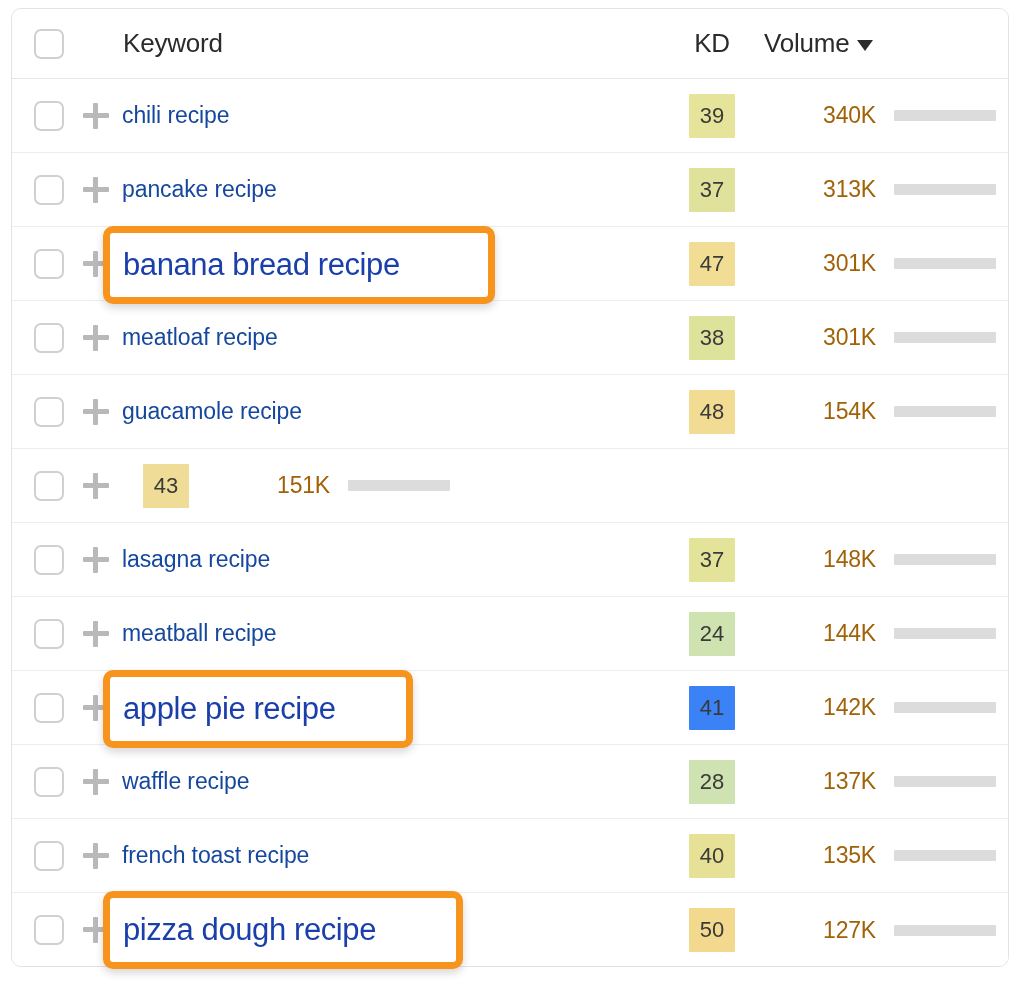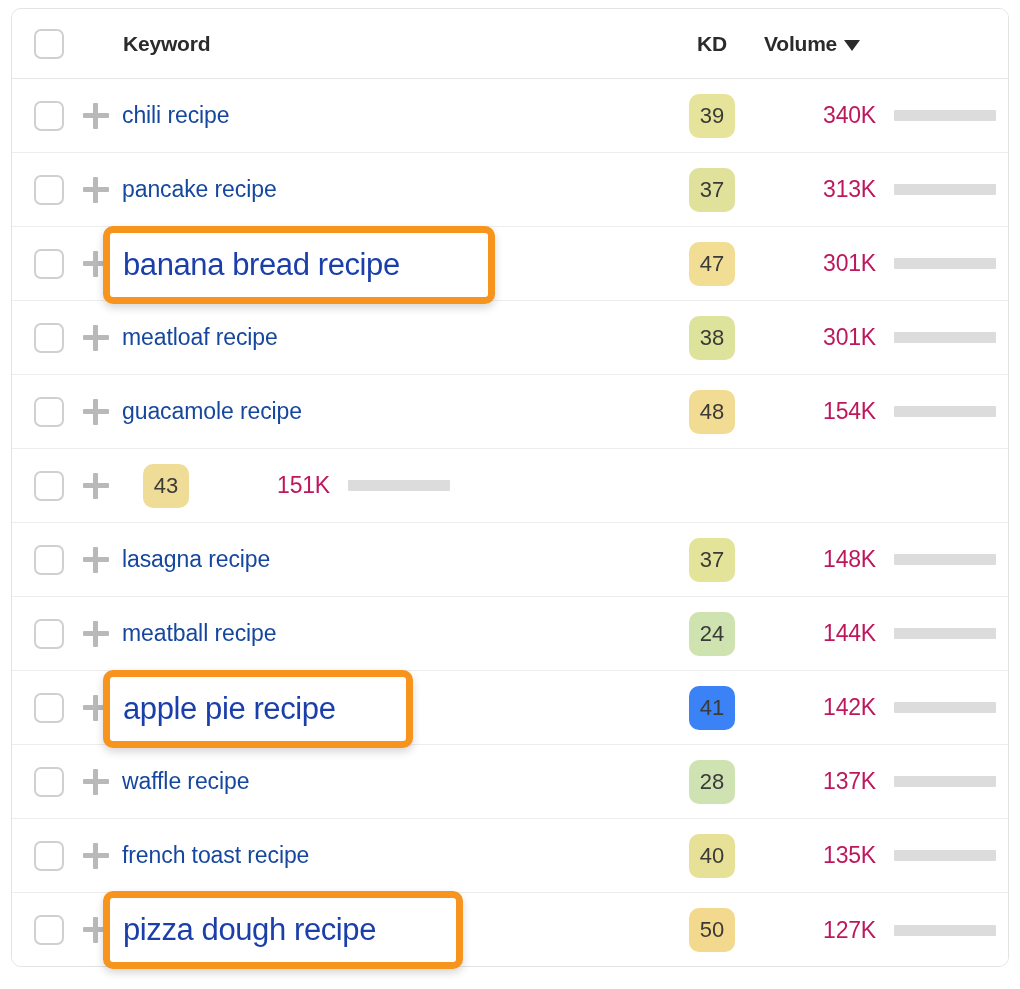--- a/index.html
+++ b/index.html
@@ -40,22 +40,22 @@
   
   .thead {
     display: flex;
     align-items: center;
     height: 70px;
     box-sizing: border-box;
     border-bottom: 1px solid #e6e6e8;
     background: #ffffff;
   }
   .th {
-    font-size: 21px;
-    font-weight: bold;
+    font-size: 26px;
+    font-weight: normal;
     color: #2b2b2b;
     letter-spacing: -0.2px;
   }
 
   
   .c-check {
     width: 62px;
     flex: 0 0 62px;
     display: flex;
     align-items: center;
@@ -174,33 +174,33 @@
     font-size: 23px;
     color: #15479e;
     text-decoration: none;
     white-space: nowrap;
     letter-spacing: -0.1px;
   }
 
   .kd-badge {
     min-width: 46px;
     height: 44px;
-    border-radius: 10px;
+    border-radius: 1px;
     display: flex;
     align-items: center;
     justify-content: center;
     font-size: 22px;
     color: #3a3a38;
     box-sizing: border-box;
     padding: 0 6px;
   }
 
   .vol-num {
     font-size: 23px;
-    color: #be185d;
+    color: #a16207;
     white-space: nowrap;
     letter-spacing: -0.2px;
   }
 
   .bar-track {
     width: 102px;
     height: 11px;
     background: #dcdcdc;
     border-radius: 1px;
     overflow: hidden;

